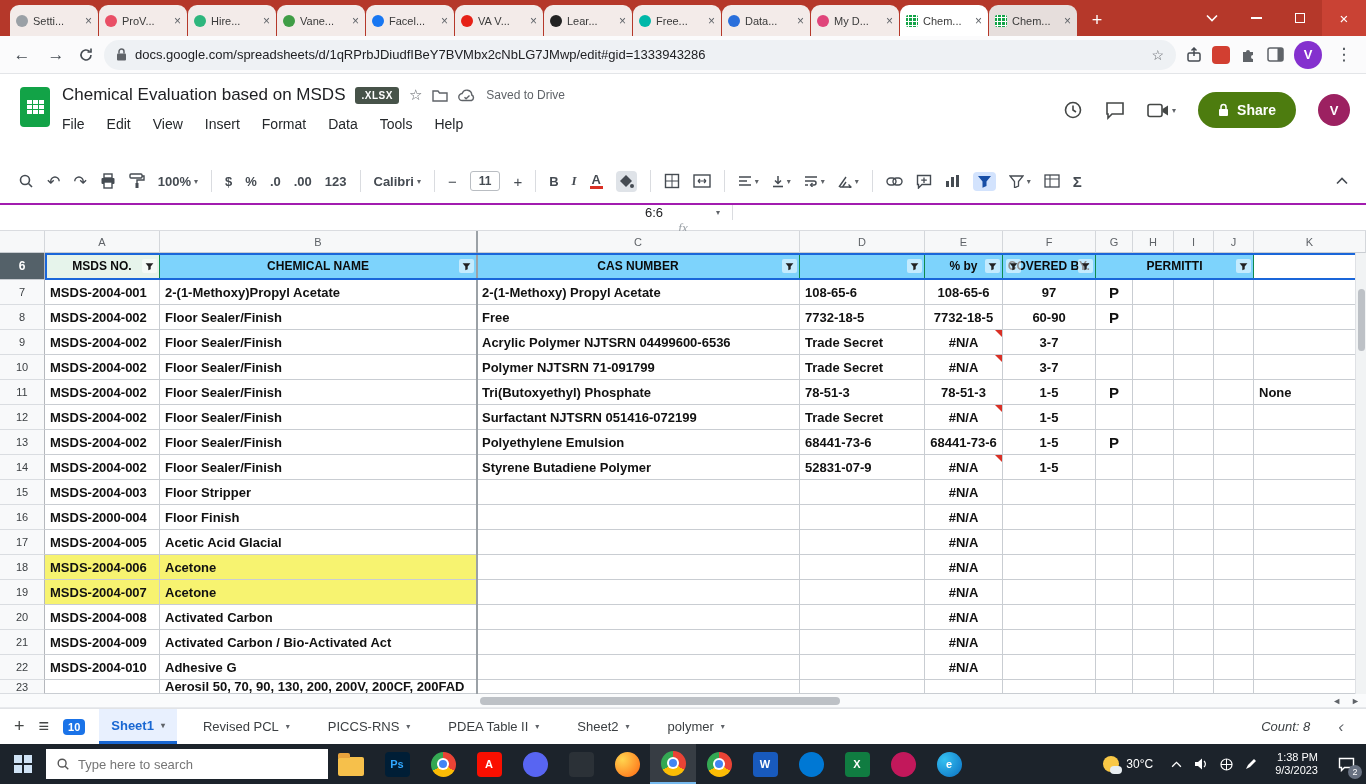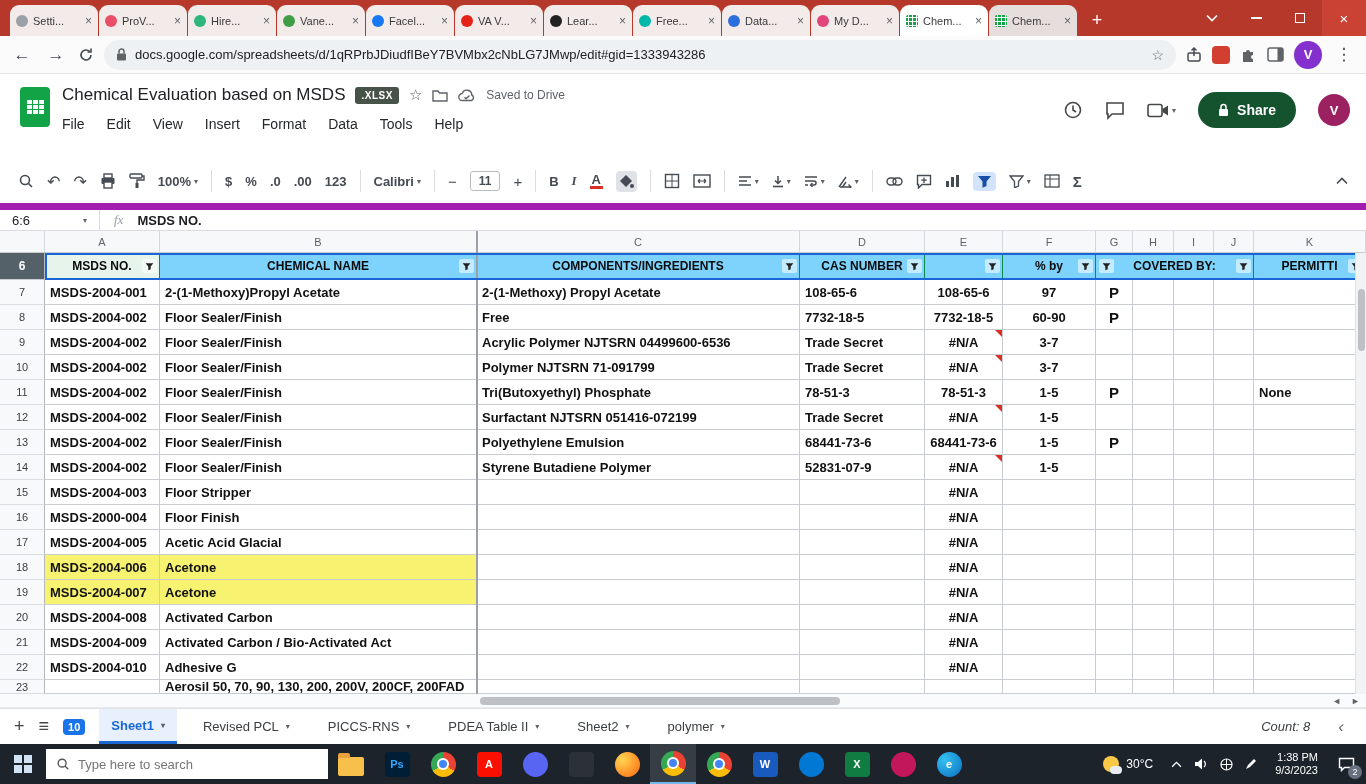--- a/index.html
+++ b/index.html
@@ -38,37 +38,37 @@
   .appheader{position:absolute;top:74px;left:0;right:0;height:85px;background:#fff;}
   .slogo{position:absolute;left:20px;top:13px;width:30px;height:40px;background:#12a347;border-radius:4px;}
   .sgrid{position:absolute;left:6px;top:12px;width:18px;height:15px;background:#fff;background-image:linear-gradient(#12a347 1.5px,transparent 1.5px),linear-gradient(90deg,#12a347 1.5px,transparent 1.5px);background-size:100% 5px,6px 100%;}
   .titlerow{position:absolute;left:62px;top:11px;display:flex;align-items:center;gap:10px;}
   .doctitle{font-size:17px;color:#202124;}
   .badge{background:#475349;color:#fff;font-size:10px;font-weight:700;padding:3px 6px;border-radius:3px;letter-spacing:.5px;}
   .hdric{color:#5f6368;font-size:15px;}
   .savedtxt{color:#5f6368;font-size:12px;}
   .menubar{position:absolute;left:62px;top:42px;display:flex;gap:22px;font-size:14px;color:#25282b;}
   .hdr-right{position:absolute;right:16px;top:18px;display:flex;align-items:center;gap:22px;}
-  .sharebtn{background:#14532d;color:#fff;height:36px;border-radius:18px;display:flex;align-items:center;gap:8px;padding:0 20px;font-size:14px;font-weight:600;}
+  .sharebtn{background:#4d7c0f;color:#fff;height:36px;border-radius:18px;display:flex;align-items:center;gap:8px;padding:0 20px;font-size:14px;font-weight:600;}
 
   
   .toolbarband{position:absolute;top:159px;left:0;right:0;height:44px;background:#fff;display:flex;align-items:center;padding:0 18px;gap:13px;color:#454b52;font-size:13px;}
   .tbi{display:flex;align-items:center;gap:3px;white-space:nowrap;}
   .tbtxt{font-size:13px;font-weight:600;}
   .caret{font-size:8px;color:#5f6368;}
   .tdiv{width:1px;height:22px;background:#dadce0;}
   .fontsize{border:1px solid #b9bdc2;border-radius:3px;padding:2px 8px;font-size:12px;font-weight:600;}
   .textcolor{display:flex;flex-direction:column;align-items:center;line-height:11px;font-weight:700;}
   .textcolor .cbar{width:13px;height:3px;background:#d93025;margin-top:1px;}
   .fillactive{background:#dfe3e8;border-radius:4px;padding:3px;}
   .filter-on{background:#d3e3fd;border-radius:4px;padding:3px 4px;}
   .tbspacer{flex:1;}
 
   
-  .formulabar{position:absolute;top:203px;left:0;right:0;height:28px;background:#fff;border-top:7px solid #a21caf;border-bottom:1px solid #dadce0;display:flex;align-items:center;}
+  .formulabar{position:absolute;top:203px;left:0;right:0;height:28px;background:#fff;border-top:2px solid #a21caf;border-bottom:1px solid #dadce0;display:flex;align-items:center;flex-direction:column;}
   .namebox{width:100px;display:flex;align-items:center;justify-content:space-between;padding:0 12px;font-size:13px;color:#202124;border-right:1px solid #dadce0;height:100%;}
   .fx{font-style:italic;font-family:"Liberation Serif",serif;color:#9aa0a6;font-size:13px;margin:0 14px;}
   .fval{font-size:13px;color:#202124;font-weight:600;}
 
   
   .sheetgrid{position:absolute;top:231px;left:0;width:1366px;height:463px;--cols:45px 115px 317px 323px 125px 78px 93px 37px 41px 40px 40px 112px;background:#fff;}
   .colheads{display:grid;grid-template-columns:var(--cols);height:22px;}
   .ch{background:#f7f8f9;border-right:1px solid #d4d7db;border-bottom:1px solid #c9cdd2;display:flex;align-items:center;justify-content:center;font-size:11px;color:#5f6368;}
   .hrow{display:grid;grid-template-columns:45px 115px 317px 323px 125px 78px 93px 158px 112px;height:27px;}
   .hc{position:relative;background:#7dd3fc;border-right:1px solid #0e8a4d;border-bottom:1px solid #c9cdd2;display:flex;align-items:center;justify-content:center;font-size:12px;font-weight:700;color:#0b0b0b;overflow:hidden;}
@@ -491,28 +491,20 @@
         </div>
       <div class="hc">
           <span>CHEMICAL NAME</span>
           <span class="fbox">
             <svg class="ic" width="9" height="9" viewBox="0 0 15 13">
               <path d="M1 1 h13 L9.5 6.5 V11 L5.5 12.8 V6.5 z" fill="#222"></path>
             </svg>
           </span>
         </div>
       <div class="hc">
-          <span>COMPONENTS/INGREDIENTS</span>
-          <span class="fbox">
-            <svg class="ic" width="9" height="9" viewBox="0 0 15 13">
-              <path d="M1 1 h13 L9.5 6.5 V11 L5.5 12.8 V6.5 z" fill="#222"></path>
-            </svg>
-          </span>
-        </div>
-      <div class="hc">
           <span>CAS NUMBER</span>
           <span class="fbox">
             <svg class="ic" width="9" height="9" viewBox="0 0 15 13">
               <path d="M1 1 h13 L9.5 6.5 V11 L5.5 12.8 V6.5 z" fill="#222"></path>
             </svg>
           </span>
         </div>
       <div class="hc">
           <span></span>
           <span class="fbox">

